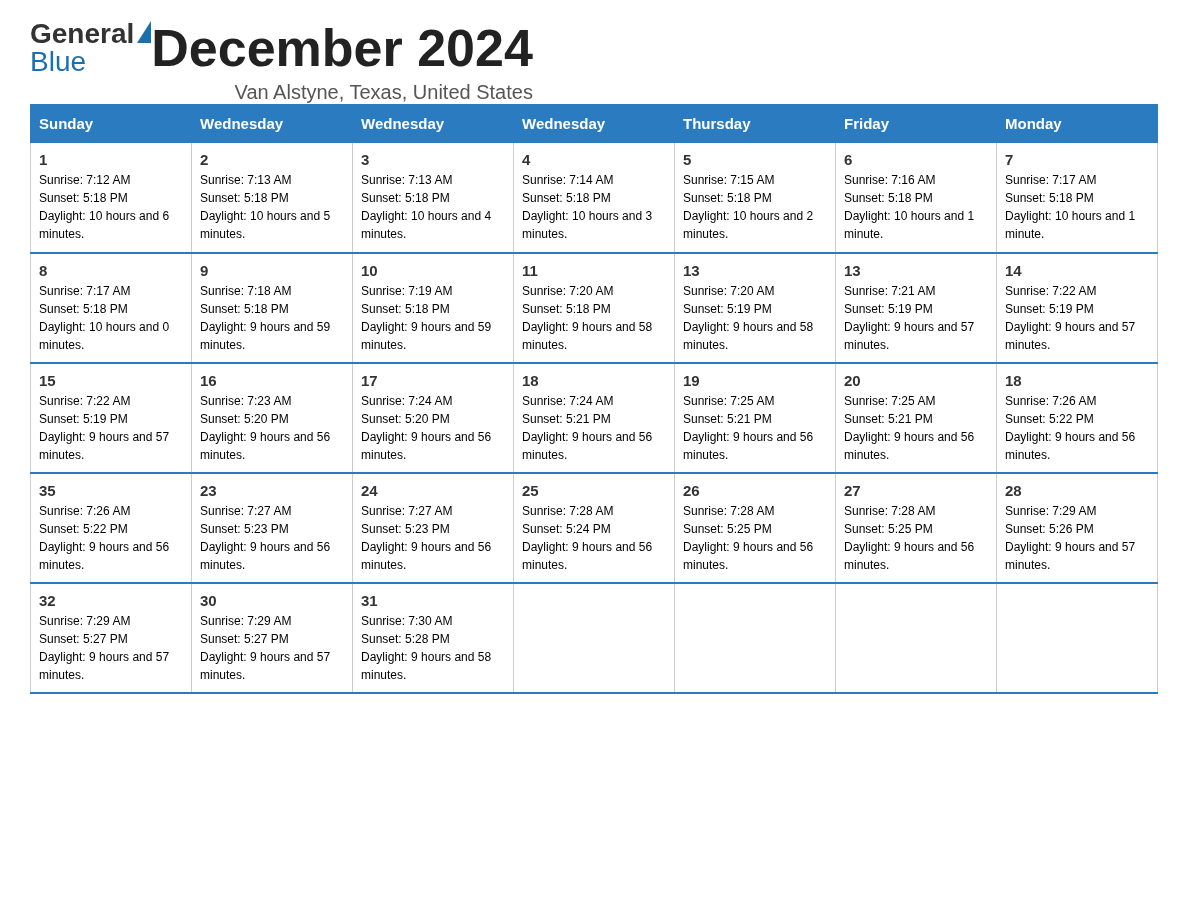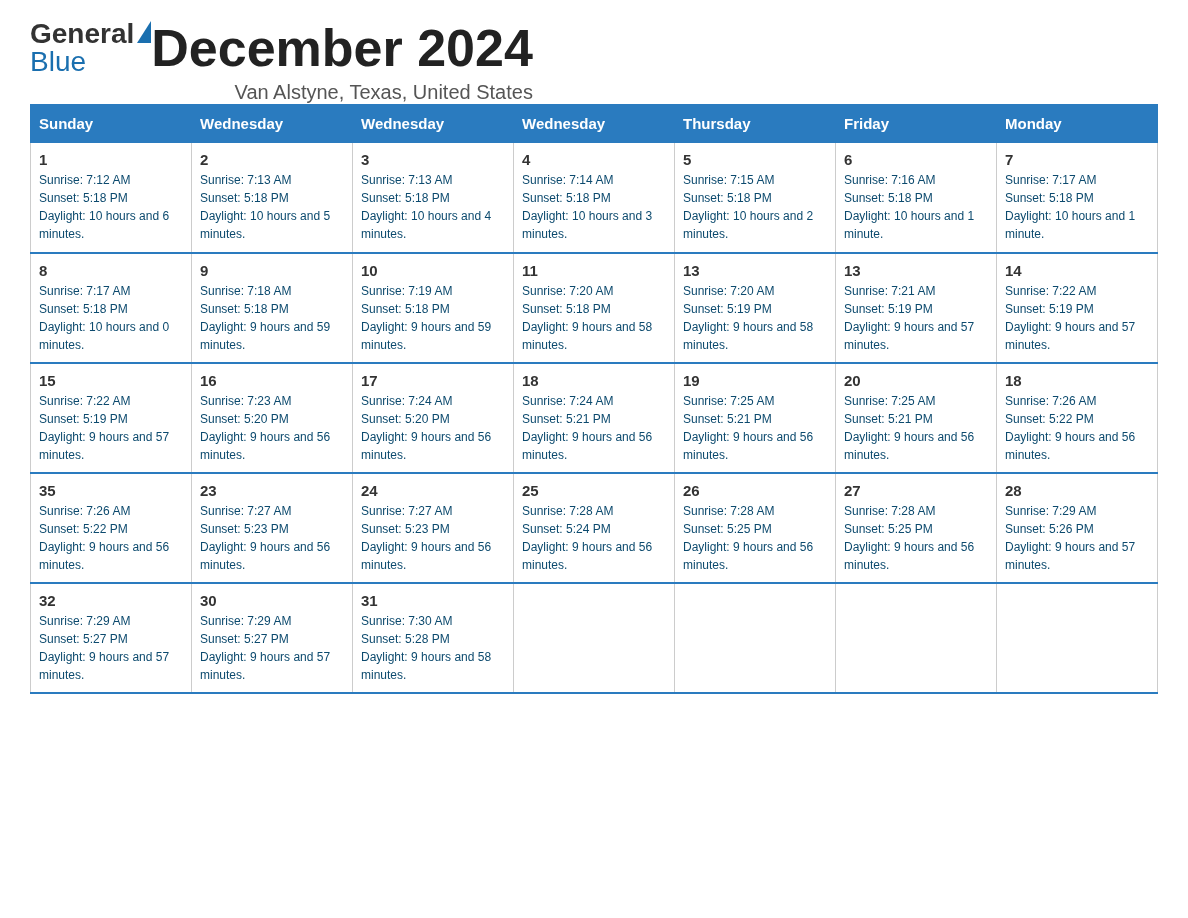--- a/index.html
+++ b/index.html
@@ -86,21 +86,21 @@
     }
     .day-num {
       font-size: 15px;
       font-weight: bold;
       display: block;
       margin-bottom: 3px;
     }
     .day-info {
       font-size: 12px;
       line-height: 1.5;
-      color: #0c4a6e;
+      color: #000000;
     }
     td.empty {
       background: #fff;
     }
   </style>
 </head>
 <body>
 
 <div class="header">
   <div class="logo">

